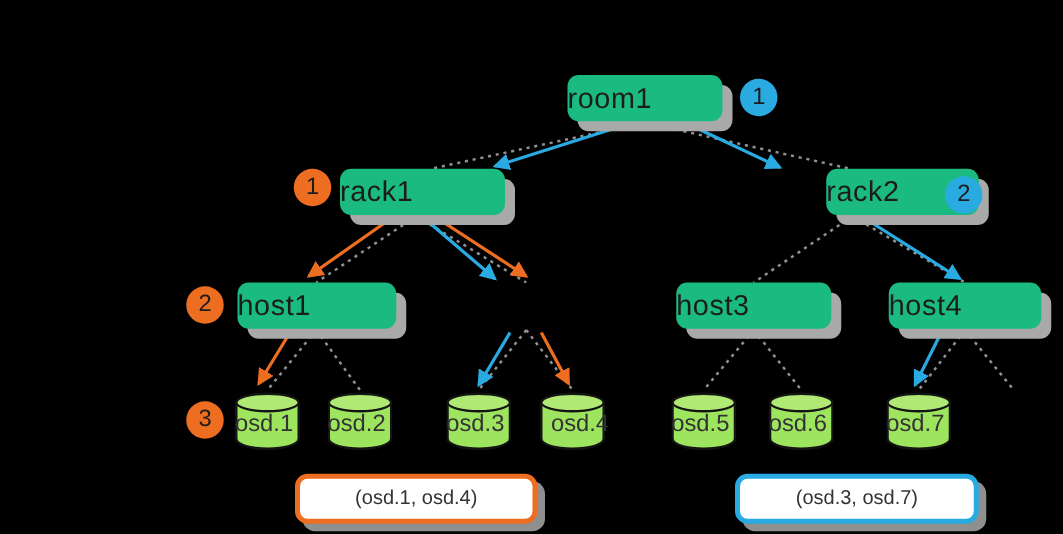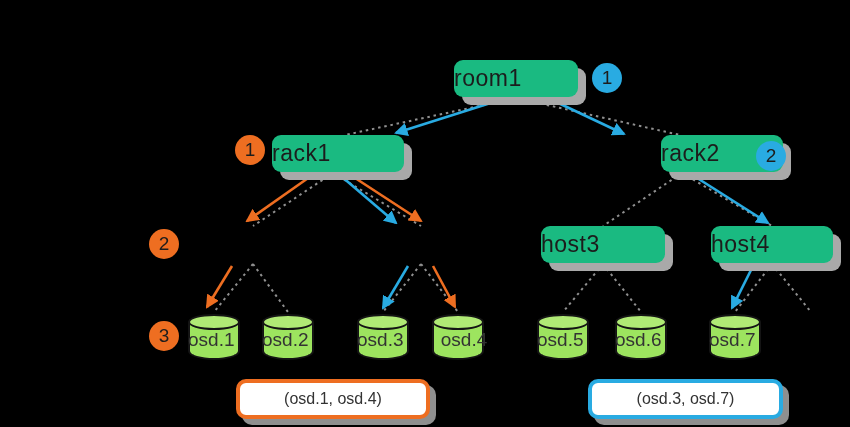--- a/index.html
+++ b/index.html
@@ -86,20 +86,23 @@
     </svg>
     <div class="node" style="left: 454px; top: 60px; width: 124px; height: 37px;">
       <span class="node-label">room1</span>
     </div>
     <div class="node" style="left: 272px; top: 135px; width: 132px; height: 37px;">
       <span class="node-label">rack1</span>
     </div>
     <div class="node" style="left: 621px; top: 135px; width: 122px; height: 37px; margin-left: 40px;">
       <span class="node-label">rack2</span>
     </div>
+    <div class="node" style="left: 190px; top: 226px; width: 127px; height: 37px;">
+      <span class="node-label">host1</span>
+    </div>
     <div class="node" style="left: 541px; top: 226px; width: 124px; height: 37px;">
       <span class="node-label">host3</span>
     </div>
     <div class="node" style="left: 711px; top: 226px; width: 122px; height: 37px;">
       <span class="node-label">host4</span>
     </div>
     <div class="osd" style="left: 188px; top: 314px;">
       <div class="osd-body"></div>
       <div class="osd-top"></div>
       <div class="osd-label">osd.1</div>

